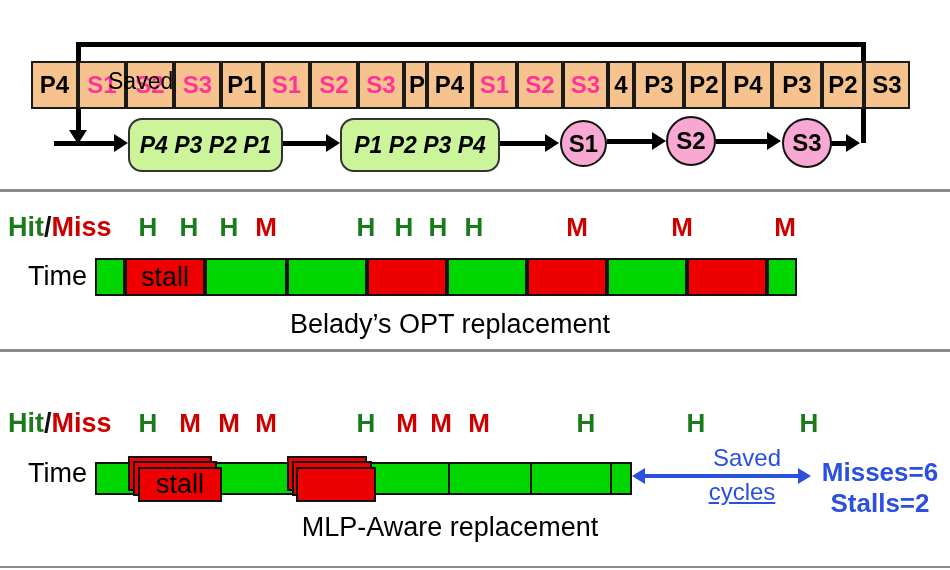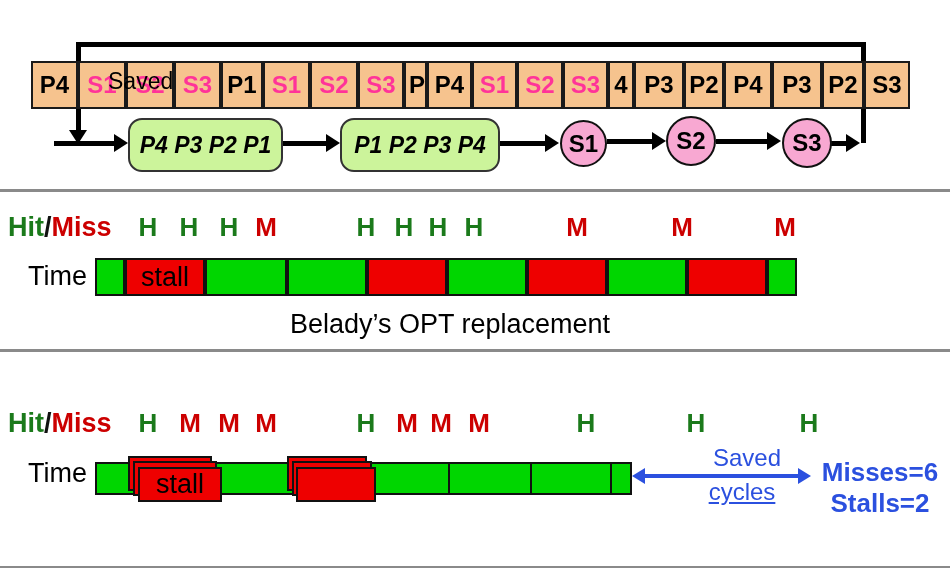--- a/index.html
+++ b/index.html
@@ -217,14 +217,15 @@
   <div class="saved-text" style="left:692px;top:444px;">Saved</div>
   <div id="saved-arrow-line" style="left:637px;top:474px;width:168px;"></div>
   <div class="bhead-left" style="left:632px;top:468px;"></div>
   <div class="bhead-right" style="left:798px;top:468px;"></div>
   <div class="saved-text" style="left:687px;top:478px;text-decoration:underline;">cycles</div>
 
   <div class="blue-stats" style="left:805px;top:457px;">
     <div>Misses=6</div>
     <div>Stalls=2</div>
   </div>
+  <div class="caption" style="top:512px;">MLP-Aware replacement</div>
 
 </div>
 
 </body></html>

